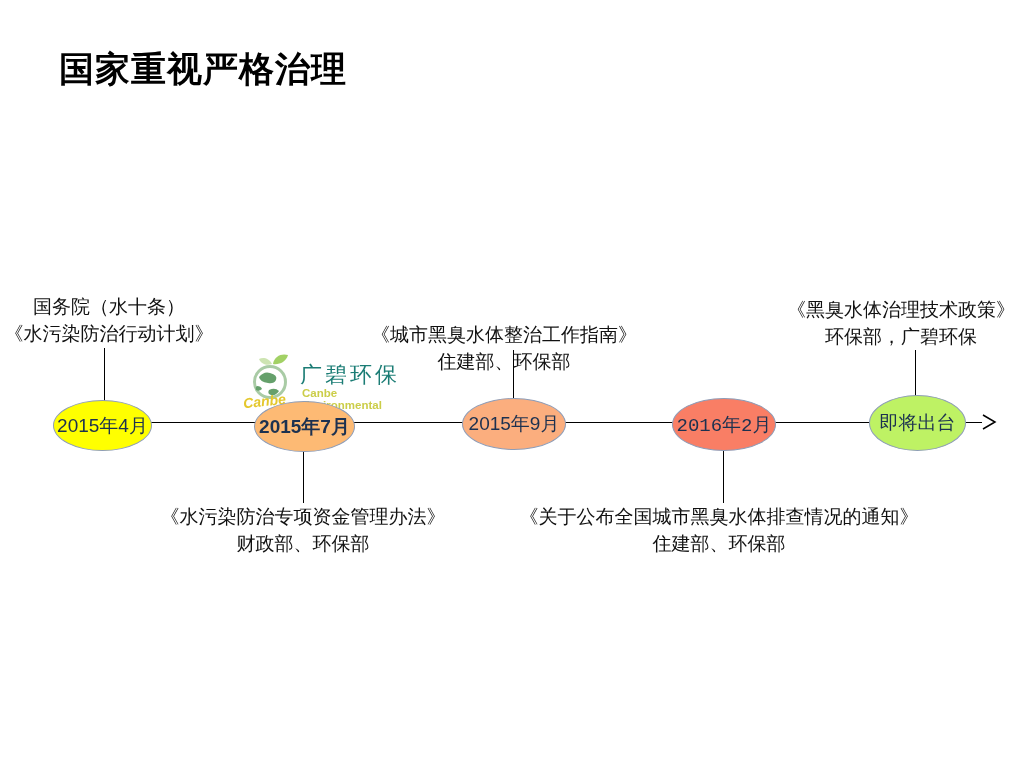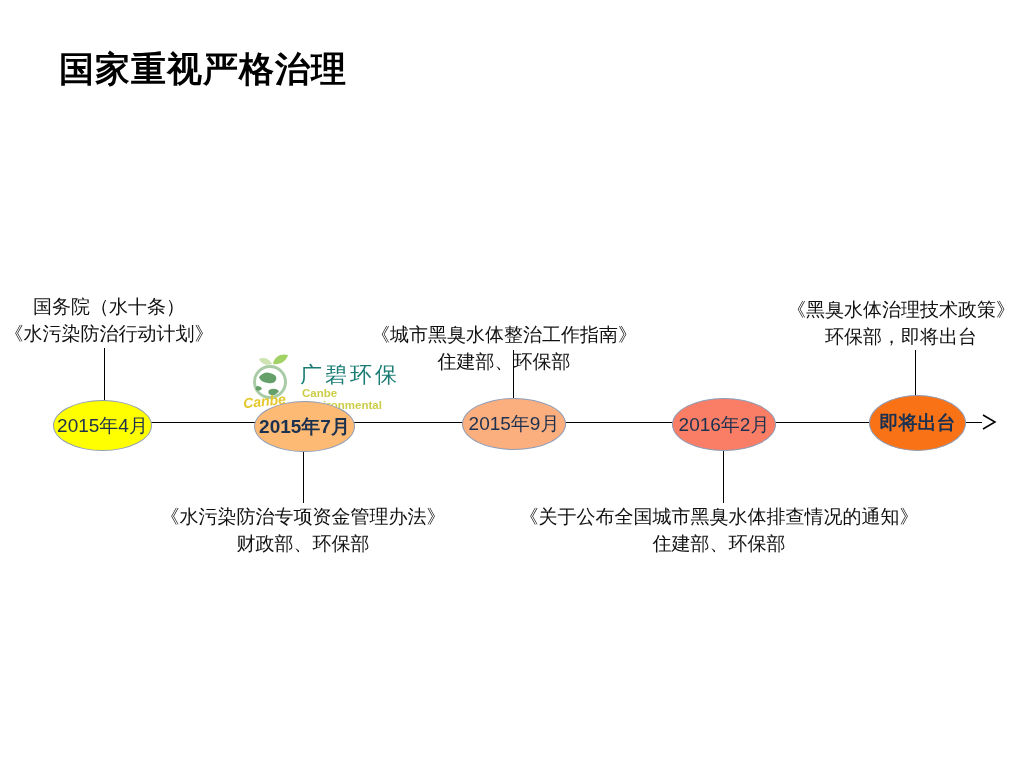--- a/index.html
+++ b/index.html
@@ -108,39 +108,39 @@
 <div class="annotation a1">
   <div>国务院（水十条）</div>
   <div>《水污染防治行动计划》</div>
 </div>
 <div class="annotation a2">
   <div>《城市黑臭水体整治工作指南》</div>
   <div>住建部、环保部</div>
 </div>
 <div class="annotation a3">
   <div>《黑臭水体治理技术政策》</div>
-  <div>环保部，即将出台</div>
+  <div>环保部，广碧环保</div>
 </div>
 
 <div class="annotation b1">
   <div>《水污染防治专项资金管理办法》</div>
   <div>财政部、环保部</div>
 </div>
 <div class="annotation b2">
   <div>《关于公布全国城市黑臭水体排查情况的通知》</div>
   <div>住建部、环保部</div>
 </div>
 
 <div class="event-ellipse e1" style="background-color: rgb(255, 255, 0);">
   <span>2015年4月</span>
 </div>
 <div class="event-ellipse e2" style="background-color: #fdba74; font-weight: bold;">
   <span>2015年7月</span>
 </div>
 <div class="event-ellipse e3" style="background-color: rgb(251, 174, 126);">
   <span>2015年9月</span>
 </div>
-<div class="event-ellipse e4" style="background-color: rgb(249, 126, 101);">
+<div class="event-ellipse e4" style="background-color: rgb(249, 126, 101); font-family: Liberation Mono, monospace;">
   <span>2016年2月</span>
 </div>
-<div class="event-ellipse e5" style="background-color: #f97316; font-weight: bold;">
+<div class="event-ellipse e5" style="background-color: #bef264;">
   <span>即将出台</span>
 </div>
 
 </body></html>

